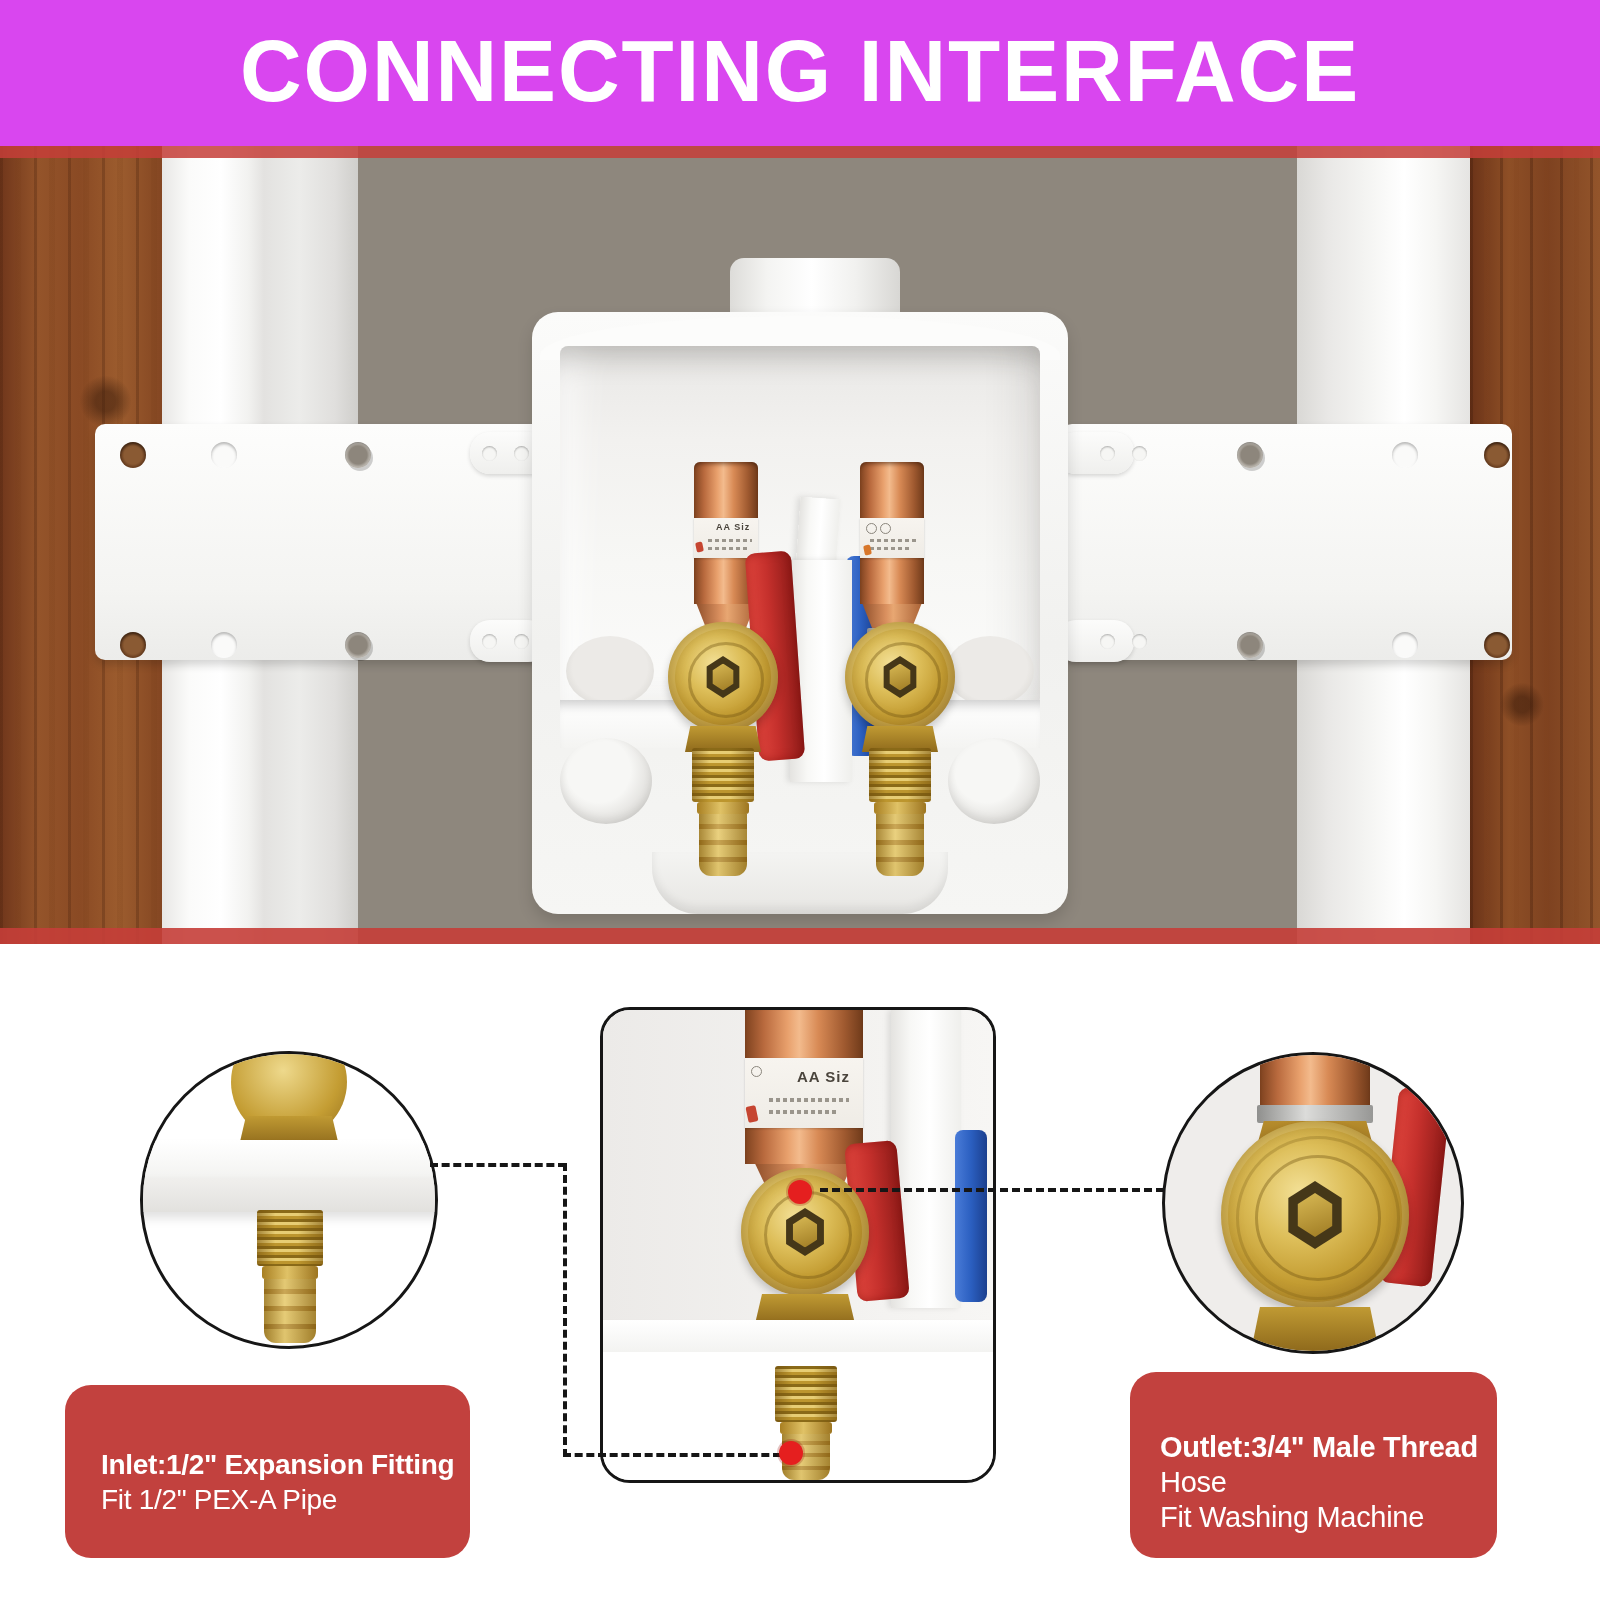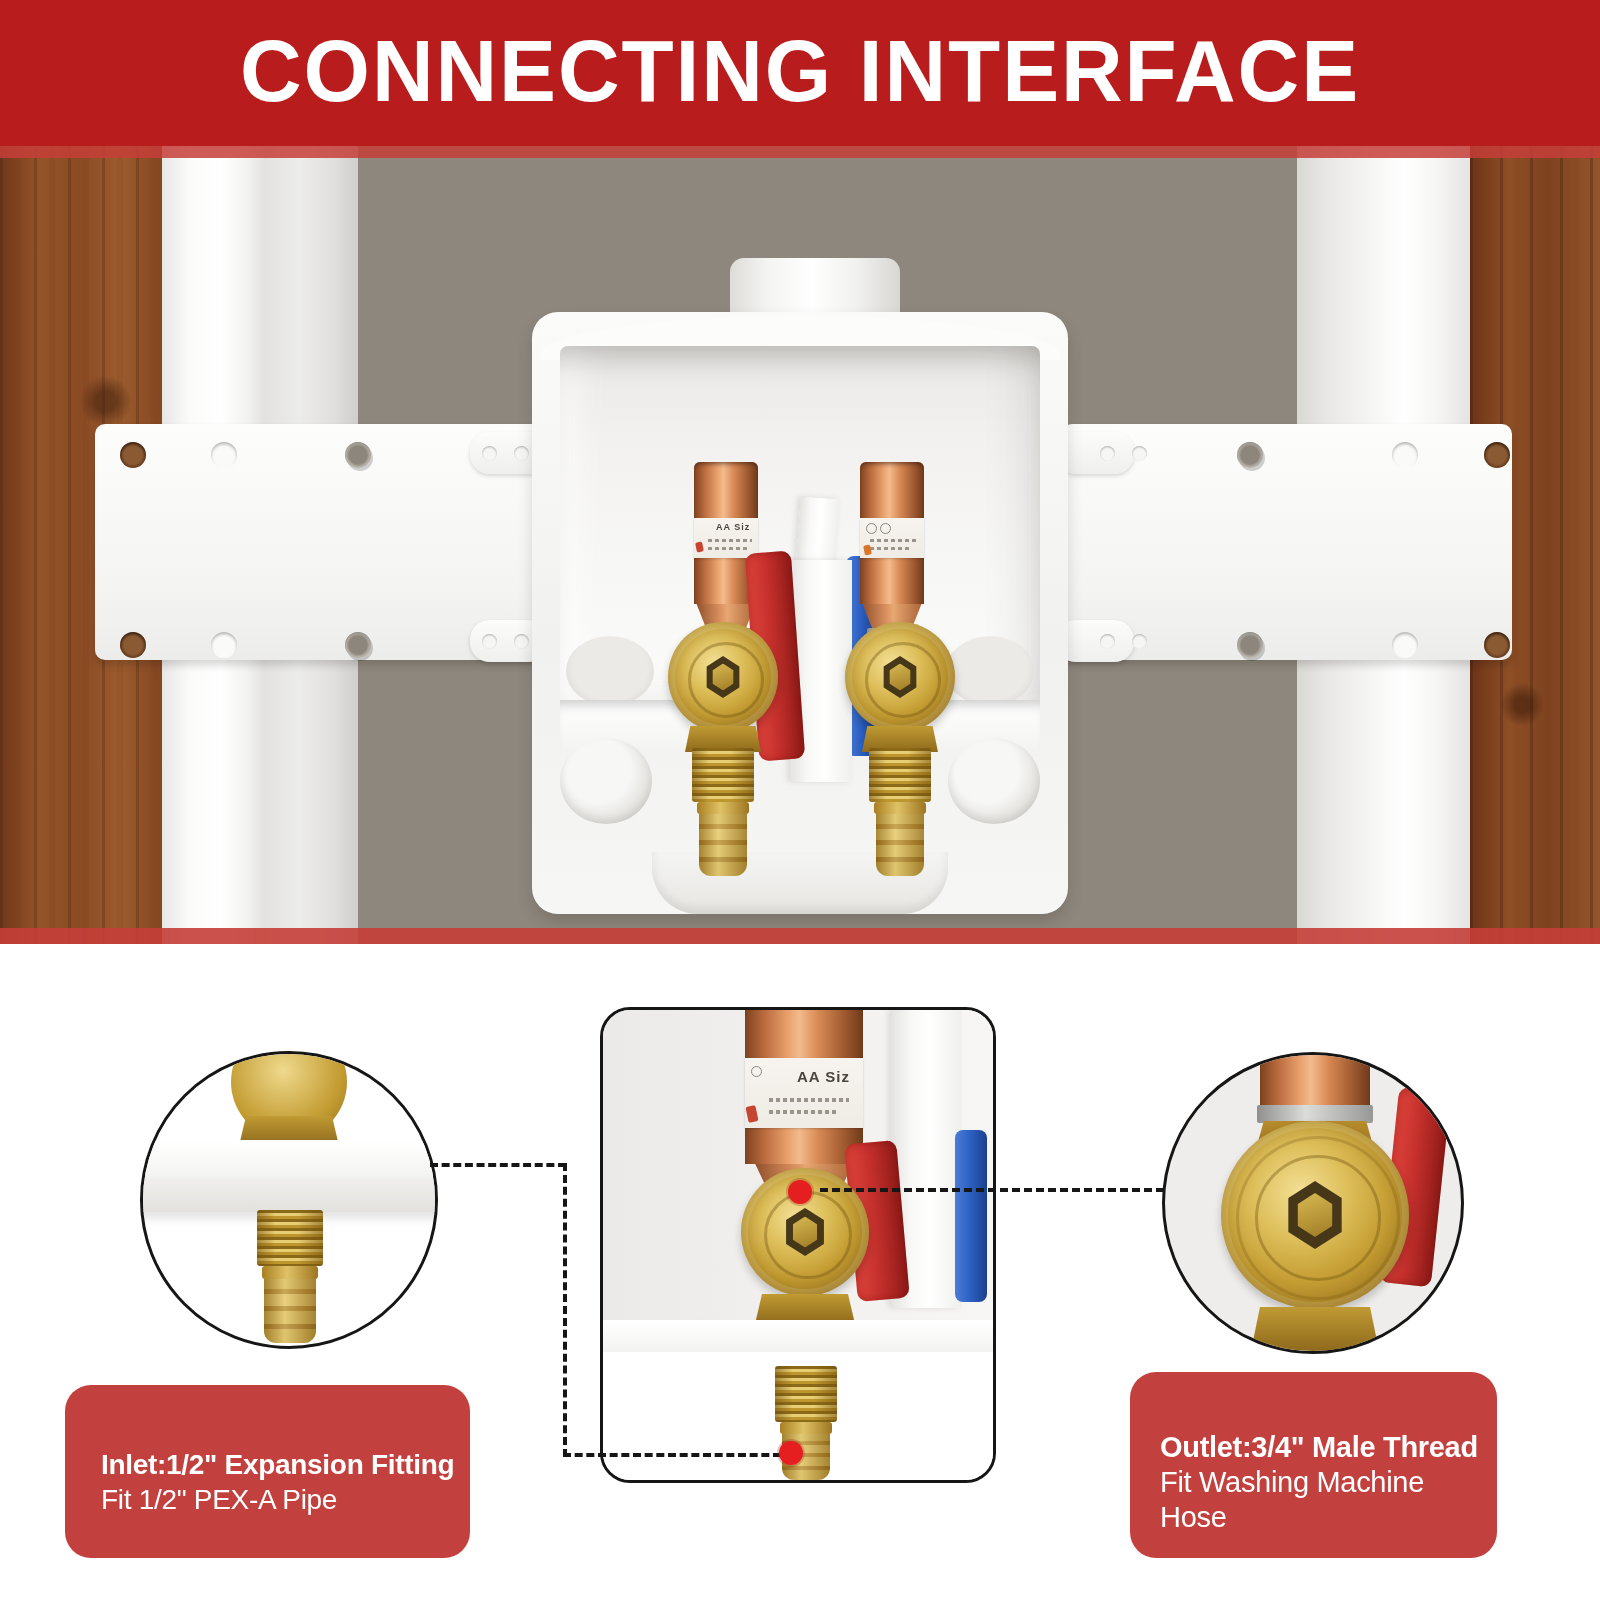--- a/index.html
+++ b/index.html
@@ -1,21 +1,21 @@
 <!DOCTYPE html>
 <html><head>
 <meta charset="utf-8">
 <style>
   html,body{margin:0;padding:0;background:#ffffff;}
   #stage{position:relative;width:1600px;height:1600px;background:#ffffff;overflow:hidden;
          font-family:"Liberation Sans", sans-serif;}
   .abs{position:absolute;}
 
   
-  .banner{left:0;top:0;width:1600px;height:146px;background:#b91c1c;}
+  .banner{left:0;top:0;width:1600px;height:146px;background:#d946ef;}
   .banner-title{width:100%;top:20px;text-align:center;color:#ffffff;
     font-size:88px;font-weight:bold;letter-spacing:2px;transform:scaleX(0.97);transform-origin:center;
     white-space:nowrap;}
 
   
   .wall{left:0;top:146px;width:1600px;height:798px;background:#8e877d;}
   .wood{top:146px;height:798px;width:176px;
     background:
       radial-gradient(circle at 60% 32%, rgba(62,30,12,.55) 0 10px, rgba(62,30,12,0) 26px),
       repeating-linear-gradient(90deg, rgba(70,32,12,.28) 0 3px, rgba(0,0,0,0) 3px 15px, rgba(120,62,25,.18) 15px 21px, rgba(0,0,0,0) 21px 34px),
@@ -286,17 +286,17 @@
   <div class="abs dash-h" style="left:820px;top:1188px;width:344px;"></div>
   <div class="abs marker" style="left:788px;top:1180px;"></div>
   <div class="abs marker" style="left:779px;top:1441px;"></div>
 
   <div class="abs infobox inlet-text" style="left:65px;top:1385px;width:405px;height:173px;box-sizing:border-box;">
     <div class="b">Inlet:1/2" Expansion Fitting</div>
     <div>Fit 1/2" PEX-A Pipe</div>
   </div>
   <div class="abs infobox outlet-text" style="left:1130px;top:1372px;width:367px;height:186px;box-sizing:border-box;">
     <div class="b">Outlet:3/4" Male Thread</div>
+    <div>Hose</div>
     <div>Fit Washing Machine</div>
-    <div>Hose</div>
   </div>
 
 </div>
 
 </body></html>

